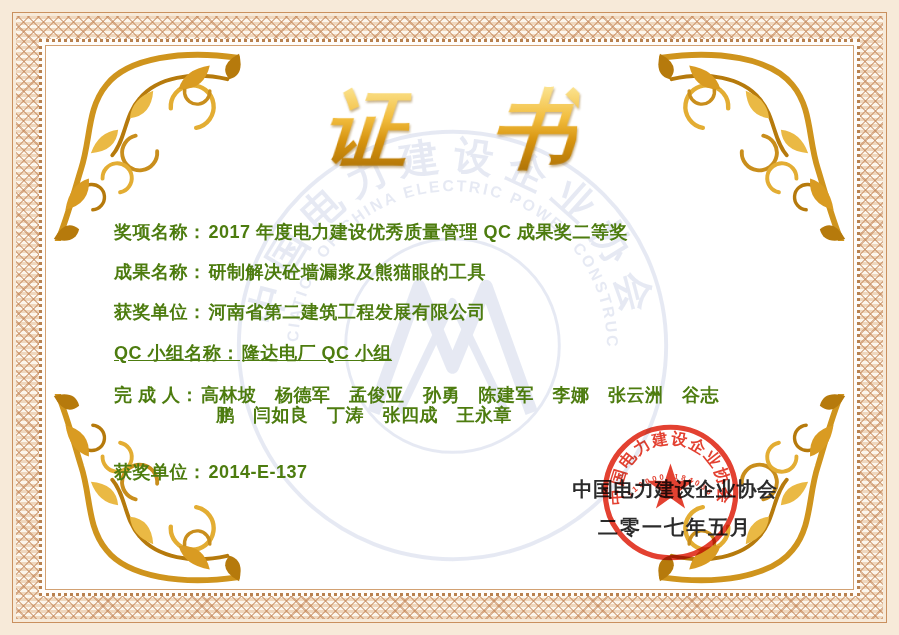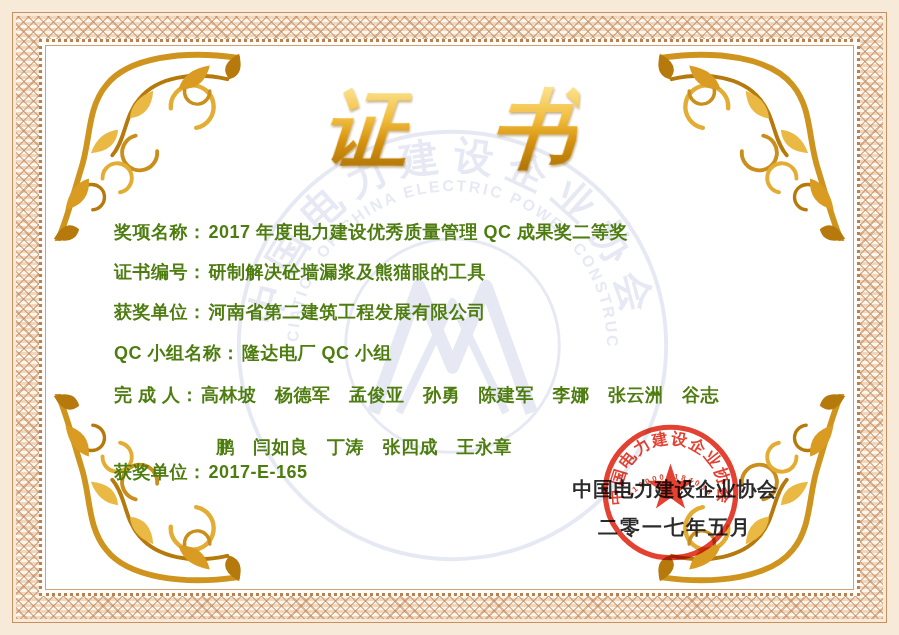--- a/index.html
+++ b/index.html
@@ -31,22 +31,22 @@
   .title span{font-family:"DejaVu Serif","Liberation Serif",serif;font-weight:bold;font-style:italic;
     font-size:86px;line-height:1.1;
     background:linear-gradient(180deg,#fbe492 4%,#f2bd3e 38%,#d6930f 62%,#a76d05 100%);
     -webkit-background-clip:text;background-clip:text;color:transparent;
     filter:drop-shadow(1px 2px 1px rgba(130,85,0,.45));transform:skewX(-4deg);}
 
   
   .field{position:absolute;left:114px;z-index:3;font-size:18px;font-weight:600;color:#4d7c0f;
     letter-spacing:.5px;white-space:nowrap;}
   .field .lbl{margin-right:2px;}
-  .f1{top:220px;} .f2{top:260px;} .f3{top:300px;text-align:right;} .f4{top:341px;}
-  .f5{top:383px;} .f6{top:435px;left:216px;} .f7{top:460px;}
+  .f1{top:220px;} .f2{top:260px;} .f3{top:300px;text-align:right;} .f4{top:341px;text-decoration:underline;}
+  .f5{top:383px;} .f6{top:403px;left:216px;} .f7{top:460px;}
 
   
   .issuer-block{position:absolute;left:565px;top:476px;width:220px;text-align:center;z-index:3;
     font-size:20px;font-weight:600;color:#2b2b2b;}
   .issuer-block .org{letter-spacing:.5px;}
   .issuer-block .date{margin-top:11px;letter-spacing:2px;}
   .seal{position:absolute;left:598px;top:420px;width:145px;height:145px;z-index:4;
     mix-blend-mode:multiply;opacity:.92;pointer-events:none;}
 </style>
 </head>
@@ -109,36 +109,36 @@
 
   <div class="title">
     <span>证</span>
     <span>书</span>
   </div>
 
   <div class="field f1">
     <span class="lbl">奖项名称：</span><span class="val">2017 年度电力建设优秀质量管理 QC 成果奖二等奖</span>
   </div>
   <div class="field f2">
-    <span class="lbl">证书编号：</span><span class="val">研制解决砼墙漏浆及熊猫眼的工具</span>
+    <span class="lbl">成果名称：</span><span class="val">研制解决砼墙漏浆及熊猫眼的工具</span>
   </div>
   <div class="field f3">
     <span class="lbl">获奖单位：</span><span class="val">河南省第二建筑工程发展有限公司</span>
   </div>
   <div class="field f4">
     <span class="lbl">QC 小组名称：</span><span class="val">隆达电厂 QC 小组</span>
   </div>
   <div class="field f5">
     <span class="lbl">完 成 人：</span><span class="val">高林坡　杨德军　孟俊亚　孙勇　陈建军　李娜　张云洲　谷志</span>
   </div>
   <div class="field f6">
     <span class="val">鹏　闫如良　丁涛　张四成　王永章</span>
   </div>
   <div class="field f7">
-    <span class="lbl">获奖单位：</span><span class="val">2017-E-165</span>
+    <span class="lbl">获奖单位：</span><span class="val">2014-E-137</span>
   </div>
 
   <div class="issuer-block">
     <div class="org">中国电力建设企业协会</div>
     <div class="date">二零一七年五月</div>
   </div>
 
   <svg class="seal" viewBox="0 0 140 140">
     <circle cx="70" cy="70" r="63" fill="none" stroke="#e1301f" stroke-width="5"></circle>
     <path fill="#e1301f" d="M70,42 L75.41,58.56 L92.8,58.6 L78.75,68.84 L84.1,85.4 L70,75.2 L55.9,85.4 L61.25,68.84 L47.2,58.6 L64.59,58.56 Z"></path>

